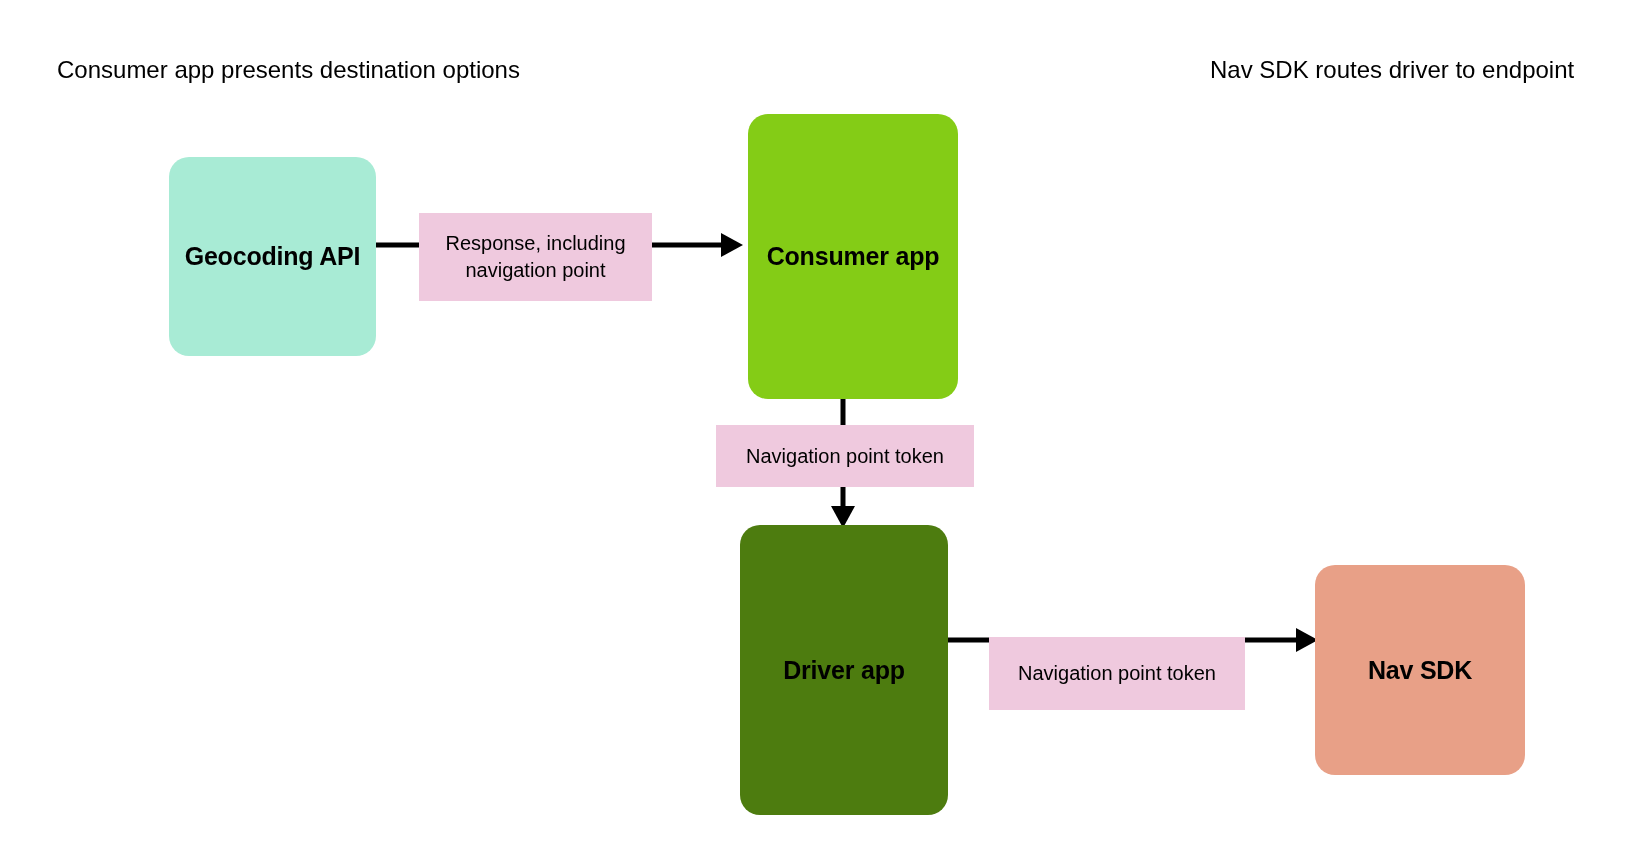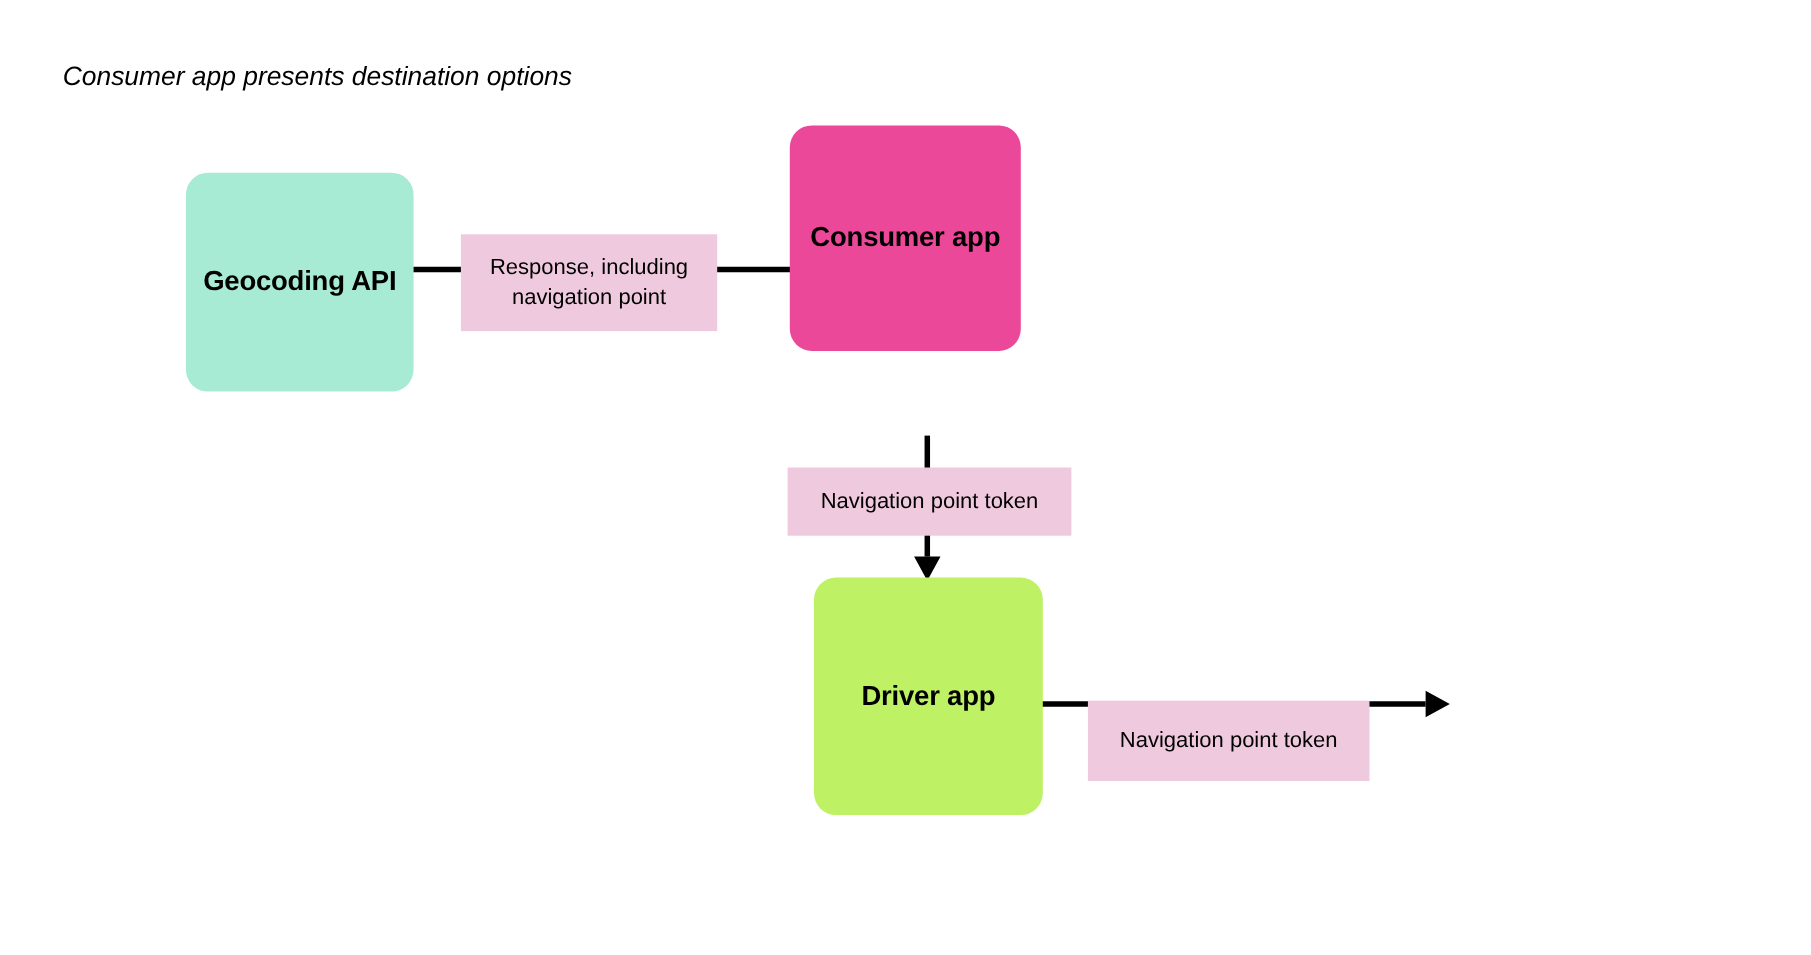--- a/index.html
+++ b/index.html
@@ -19,21 +19,20 @@
     background: #ffffff;
     overflow: hidden;
   }
   .column-heading {
     position: absolute;
     font-size: 24px;
     line-height: 28px;
     color: #000000;
     white-space: nowrap;
     font-weight: 400;
-    font-style: italic;
   }
   .node {
     position: absolute;
     border-radius: 20px;
     display: flex;
     align-items: center;
     justify-content: center;
     text-align: center;
     box-sizing: border-box;
   }
@@ -67,20 +66,21 @@
   }
 </style>
 </head>
 <body>
 
 <div id="canvas" style="background: rgb(255, 255, 255);">
 
   <div class="column-heading" style="left:57px; top:56px;">Consumer app presents destination options</div>
 
 
+  <div class="column-heading" style="left:1210px; top:56px;">Nav SDK routes driver to endpoint</div>
 
   <div class="connector" style="left:373px; top:230px; width:370px; height:30px;">
     <svg width="370" height="30" viewBox="0 0 370 30" aria-hidden="true">
       <line x1="0" y1="15" x2="348" y2="15" stroke="#000000" stroke-width="5"></line>
       <polygon points="348,3 370,15 348,27" fill="#000000"></polygon>
     </svg>
   </div>
 
   <div class="connector" style="left:828px; top:396px; width:30px; height:132px;">
     <svg width="30" height="132" viewBox="0 0 30 132" aria-hidden="true">
@@ -93,28 +93,31 @@
     <svg width="372" height="30" viewBox="0 0 372 30" aria-hidden="true">
       <line x1="0" y1="15" x2="350" y2="15" stroke="#000000" stroke-width="5"></line>
       <polygon points="350,3 372,15 350,27" fill="#000000"></polygon>
     </svg>
   </div>
 
   <div class="node" id="node-geocoding-api" style="left: 169px; top: 157px; width: 207px; height: 199px; background: rgb(168, 235, 213);">
     <span class="node-label">Geocoding API</span>
   </div>
 
-  <div class="node" id="node-consumer-app" style="left: 718px; top: 114px; width: 210px; height: 205px; background: #ec4899;">
+  <div class="node" id="node-consumer-app" style="left: 748px; top: 114px; width: 210px; height: 285px; background: #84cc16;">
     <span class="node-label">Consumer app</span>
   </div>
 
-  <div class="node" id="node-driver-app" style="left: 740px; top: 525px; width: 208px; height: 216px; background: #bef264;">
+  <div class="node" id="node-driver-app" style="left: 740px; top: 525px; width: 208px; height: 290px; background: #4d7c0f;">
     <span class="node-label">Driver app</span>
   </div>
 
+  <div class="node" id="node-nav-sdk" style="left: 1315px; top: 565px; width: 210px; height: 210px; background: rgb(232, 160, 135);">
+    <span class="node-label">Nav SDK</span>
+  </div>
 
   <div class="edge-label" id="edge-label-response" style="left: 419px; top: 213px; width: 233px; height: 88px; flex-direction: column; background: rgb(239, 201, 222);">
     <span>Response, including</span>
     <span>navigation point</span>
   </div>
 
   <div class="edge-label" id="edge-label-token-vertical" style="left: 716px; top: 425px; width: 258px; height: 62px; background: rgb(239, 201, 222);">
     <span>Navigation point token</span>
   </div>
 

